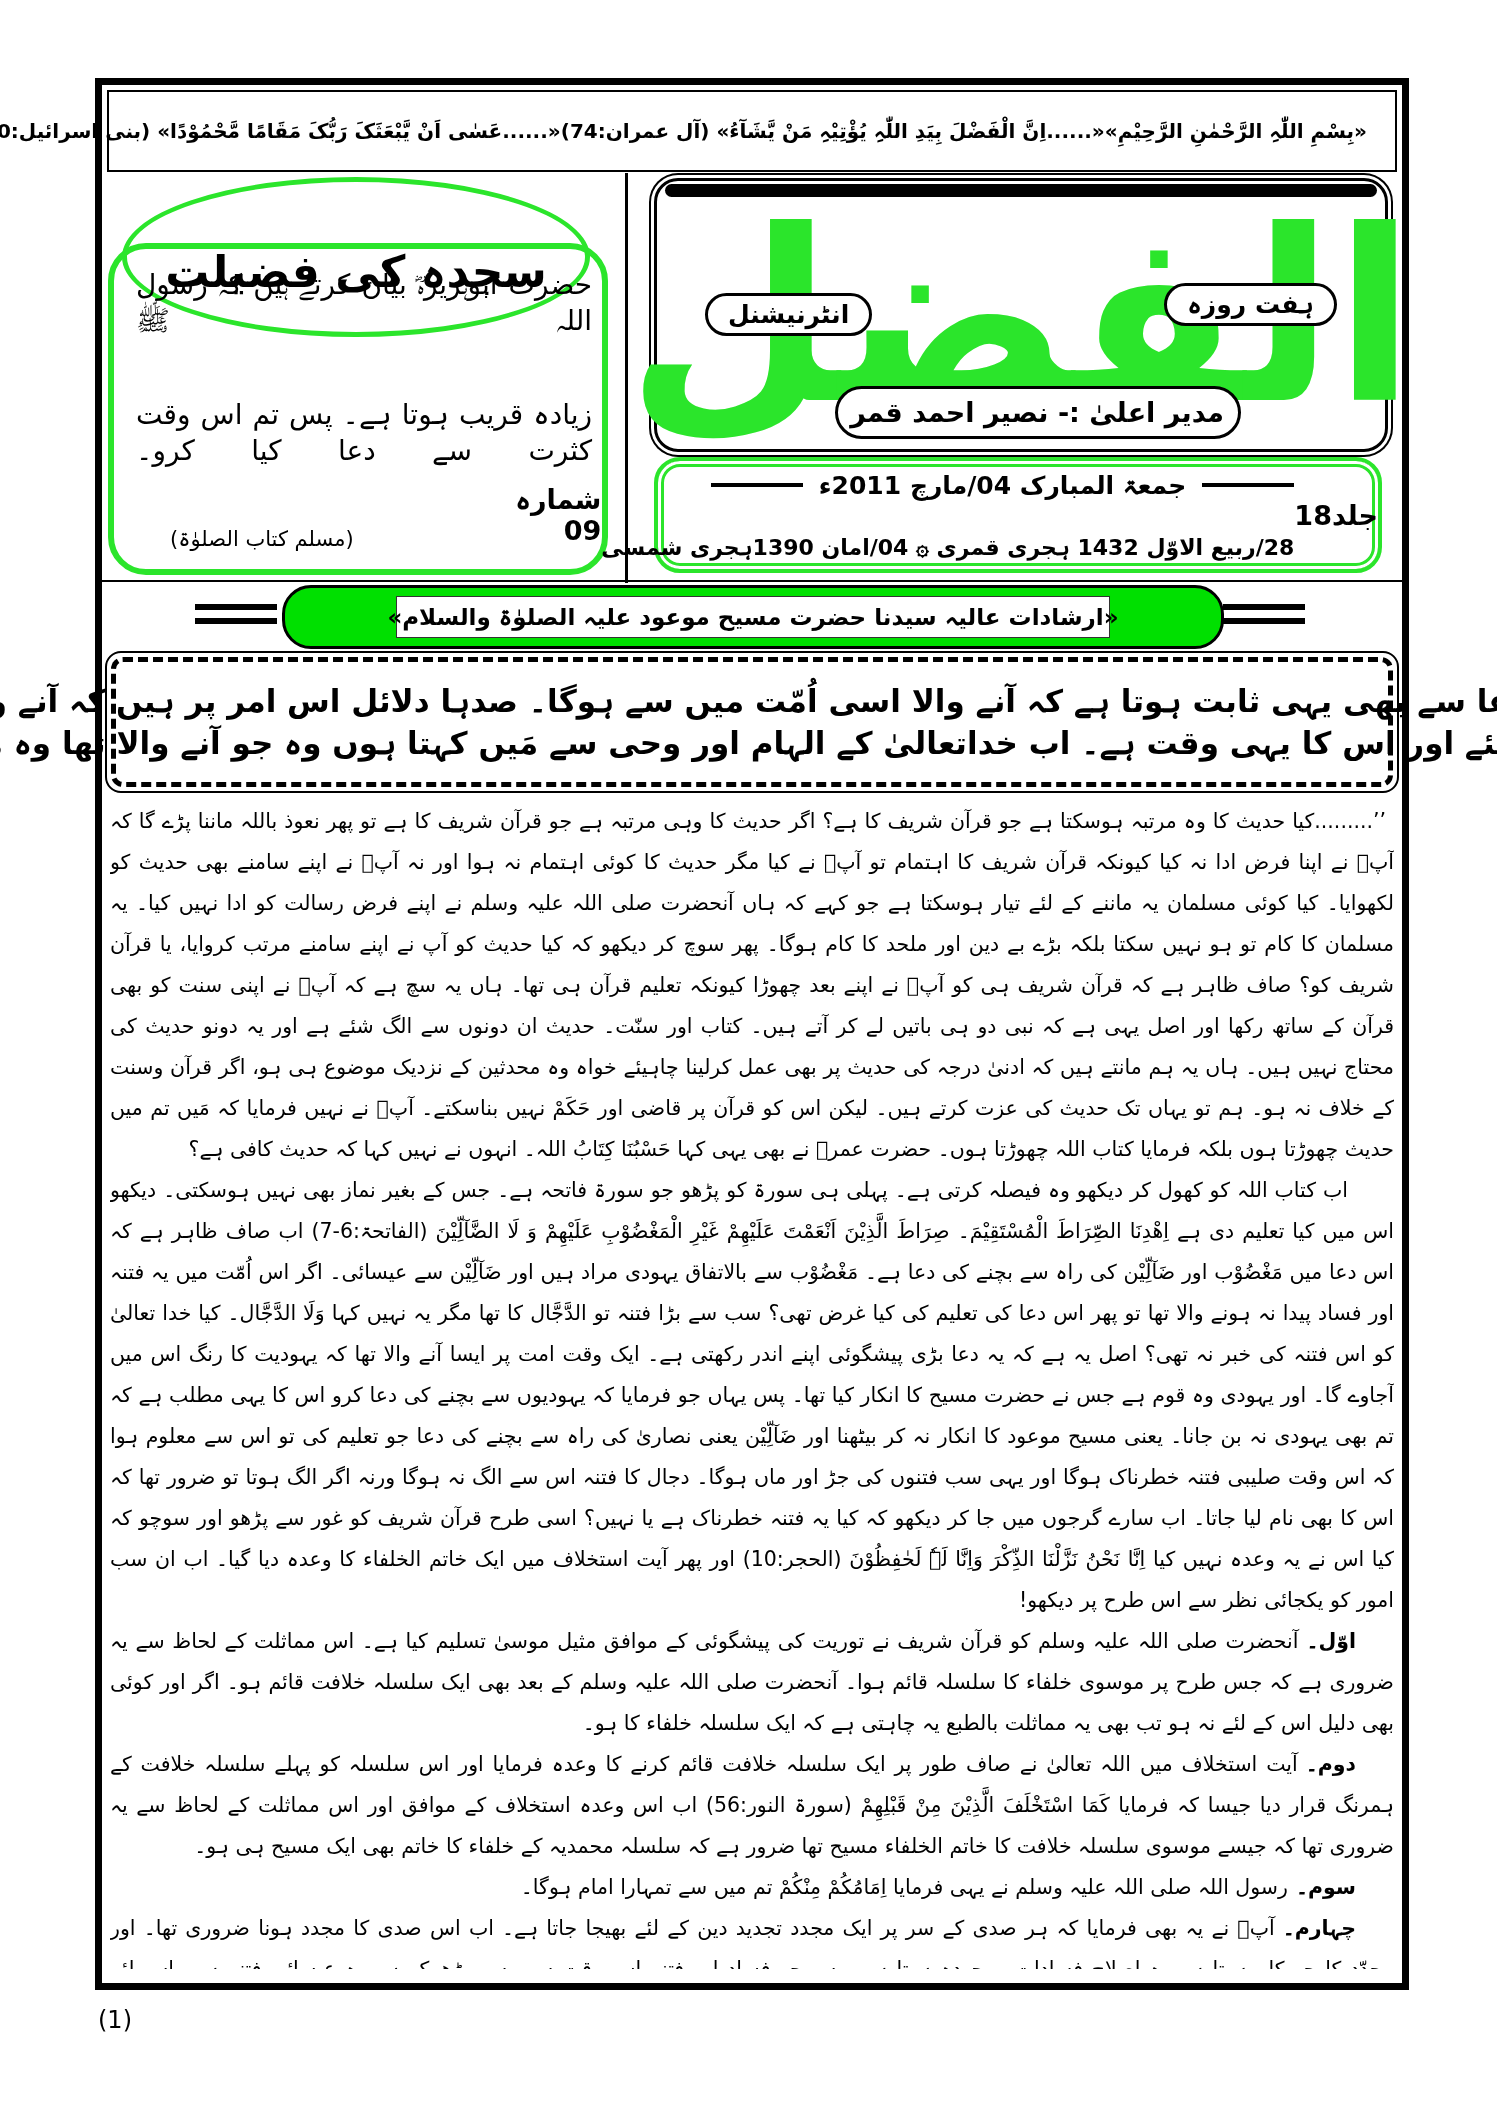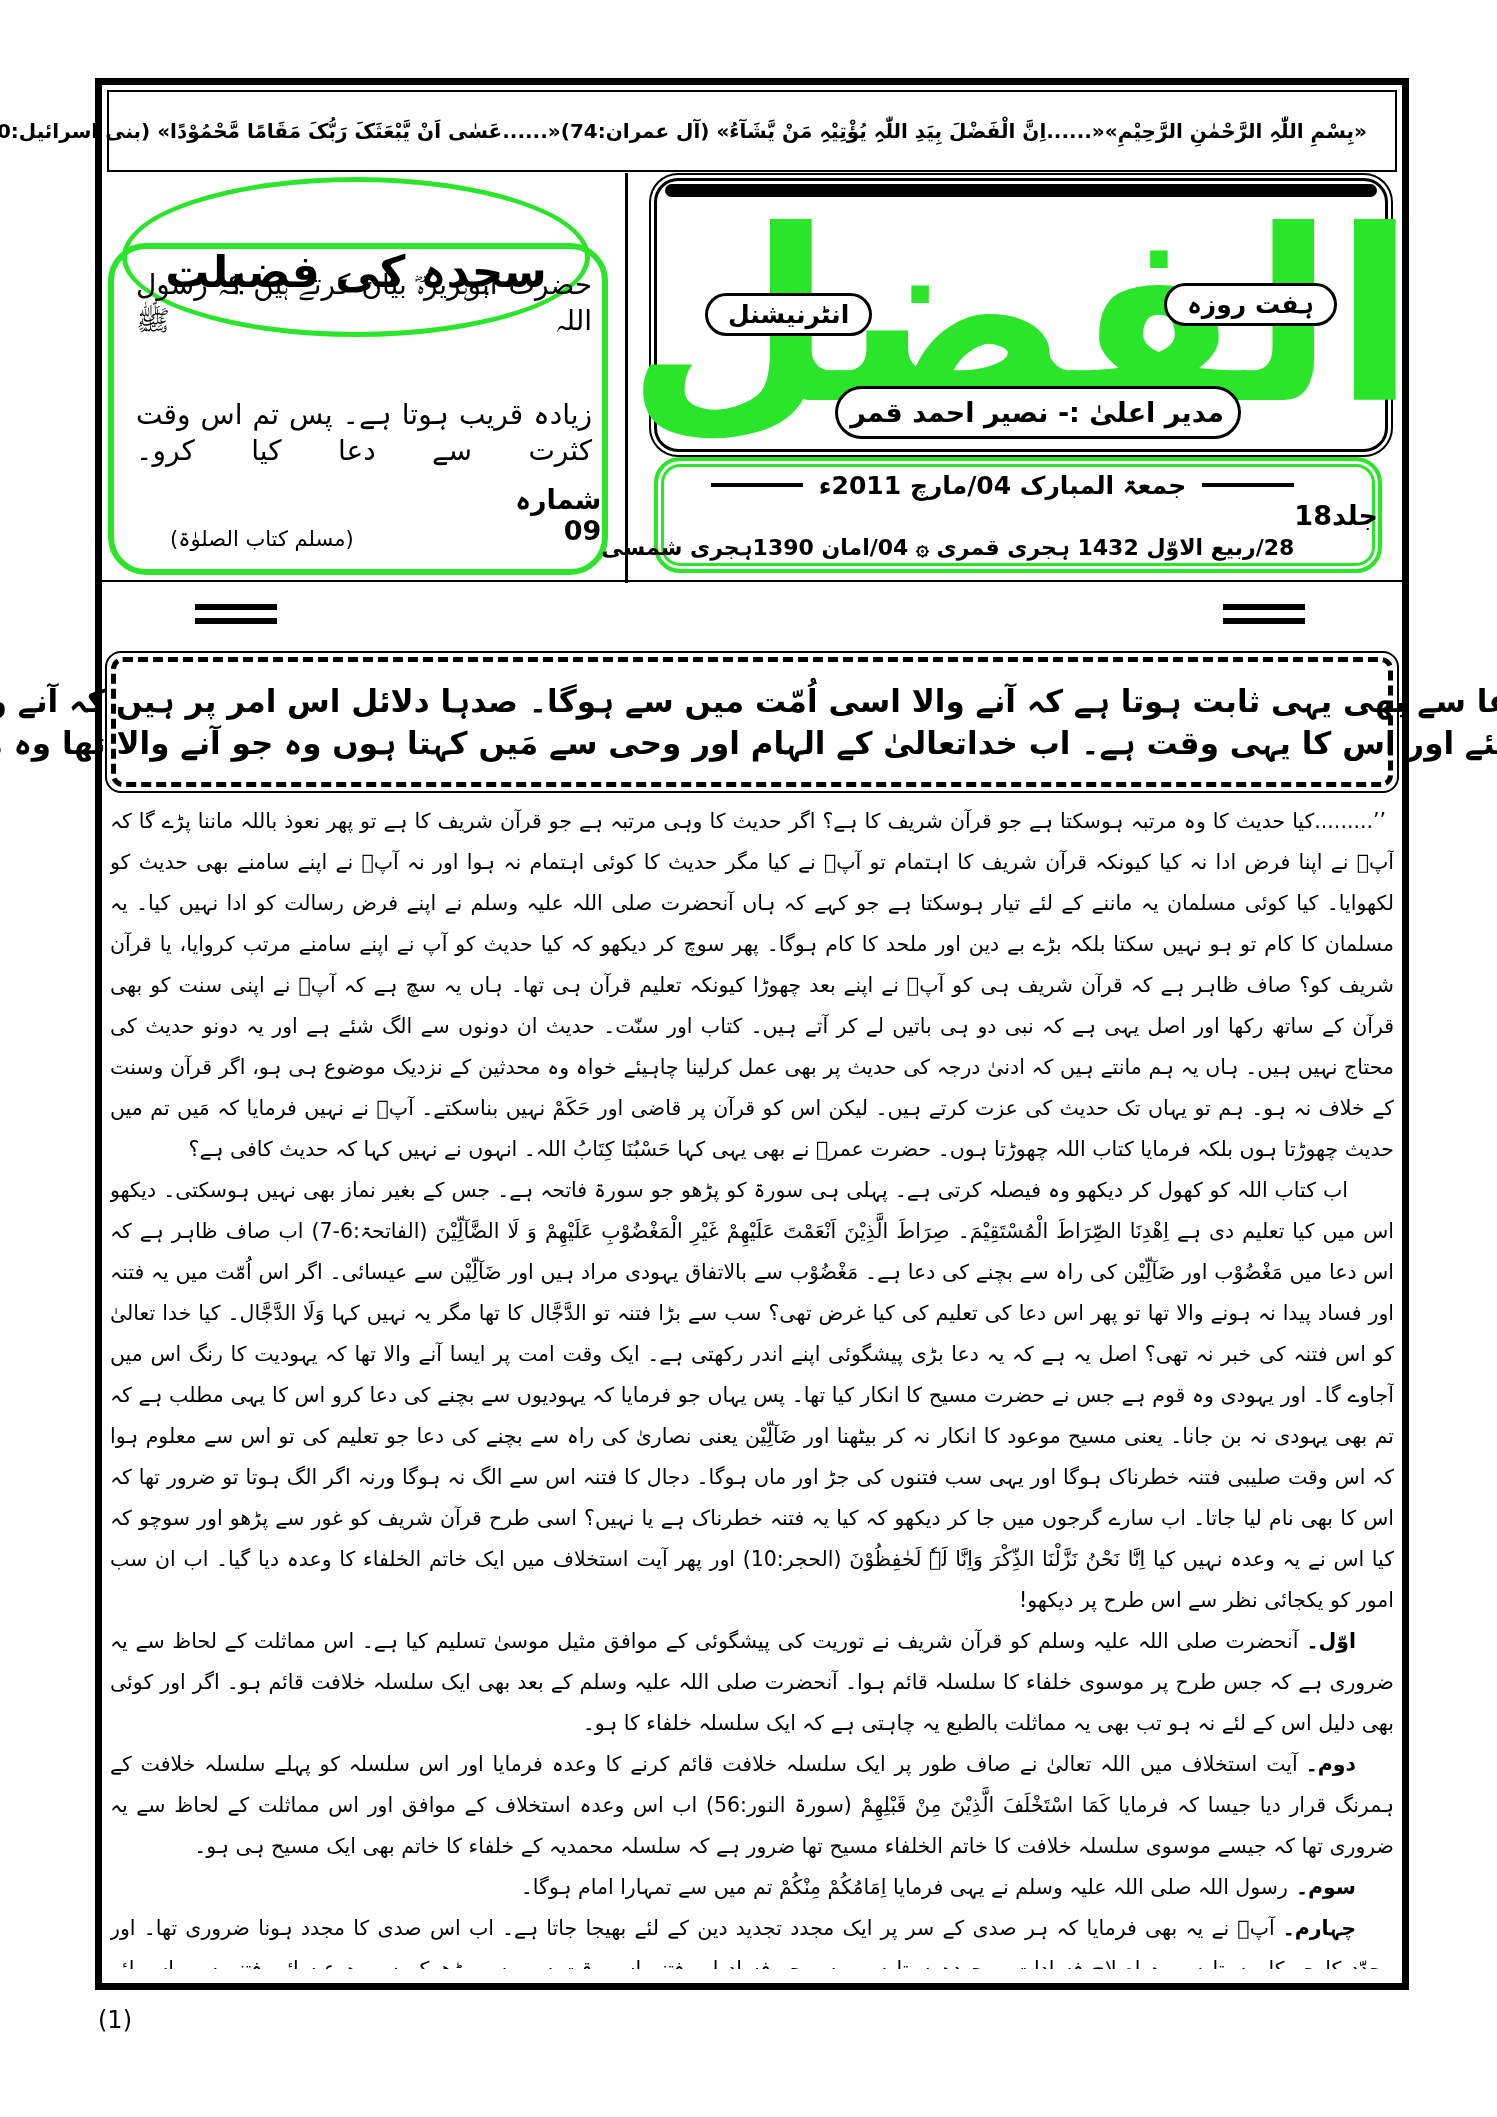--- a/index.html
+++ b/index.html
@@ -138,20 +138,23 @@
     <div class="hrule"></div>
 
     <div class="sidebars lft">
         <div></div>
         <div></div>
       </div>
     <div class="sidebars rgt">
         <div></div>
         <div></div>
       </div>
+    <div class="banner">
+      <div class="banner-inner">«ارشادات عالیہ سیدنا حضرت مسیح موعود علیہ الصلوٰۃ والسلام»</div>
+    </div>
 
     <div class="introbox">
       <div class="intro-inner">
         <div class="intro-line">سورۃ فاتحہ کی دعا سے بھی یہی ثابت ہوتا ہے کہ آنے والا اسی اُمّت میں سے ہوگا۔ صدہا دلائل اس امر پر ہیں کہ آنے والا اسی اُمّت میں</div>
         <div class="intro-line">سے آنا چاہیئے اور اس کا یہی وقت ہے۔ اب خداتعالیٰ کے الہام اور وحی سے مَیں کہتا ہوں وہ جو آنے والا تھا وہ مَیں ہوں ۔</div>
       </div>
     </div>
 
     <div class="article">
       <p class="para"><b class="lead"></b><span>’’.........کیا حدیث کا وہ مرتبہ ہوسکتا ہے جو قرآن شریف کا ہے؟ اگر حدیث کا وہی مرتبہ ہے جو قرآن شریف کا ہے تو پھر نعوذ باللہ ماننا پڑے گا کہ آپؐ نے اپنا فرض ادا نہ کیا کیونکہ قرآن شریف کا اہتمام تو آپؐ نے کیا مگر حدیث کا کوئی اہتمام نہ ہوا اور نہ آپؐ نے اپنے سامنے بھی حدیث کو لکھوایا۔ کیا کوئی مسلمان یہ ماننے کے لئے تیار ہوسکتا ہے جو کہے کہ ہاں آنحضرت صلی اللہ علیہ وسلم نے اپنے فرض رسالت کو ادا نہیں کیا۔ یہ مسلمان کا کام تو ہو نہیں سکتا بلکہ بڑے بے دین اور ملحد کا کام ہوگا۔ پھر سوچ کر دیکھو کہ کیا حدیث کو آپ نے اپنے سامنے مرتب کروایا، یا قرآن شریف کو؟ صاف ظاہر ہے کہ قرآن شریف ہی کو آپؐ نے اپنے بعد چھوڑا کیونکہ تعلیم قرآن ہی تھا۔ ہاں یہ سچ ہے کہ آپؐ نے اپنی سنت کو بھی قرآن کے ساتھ رکھا اور اصل یہی ہے کہ نبی دو ہی باتیں لے کر آتے ہیں۔ کتاب اور سنّت۔ حدیث ان دونوں سے الگ شئے ہے اور یہ دونو حدیث کی محتاج نہیں ہیں۔ ہاں یہ ہم مانتے ہیں کہ ادنیٰ درجہ کی حدیث پر بھی عمل کرلینا چاہیئے خواہ وہ محدثین کے نزدیک موضوع ہی ہو، اگر قرآن وسنت کے خلاف نہ ہو۔ ہم تو یہاں تک حدیث کی عزت کرتے ہیں۔ لیکن اس کو قرآن پر قاضی اور حَکَمْ نہیں بناسکتے۔ آپؐ نے نہیں فرمایا کہ مَیں تم میں حدیث چھوڑتا ہوں بلکہ فرمایا کتاب اللہ چھوڑتا ہوں۔ حضرت عمرؓ نے بھی یہی کہا حَسْبُنَا کِتَابُ اللہ۔ انہوں نے نہیں کہا کہ حدیث کافی ہے؟</span></p>

